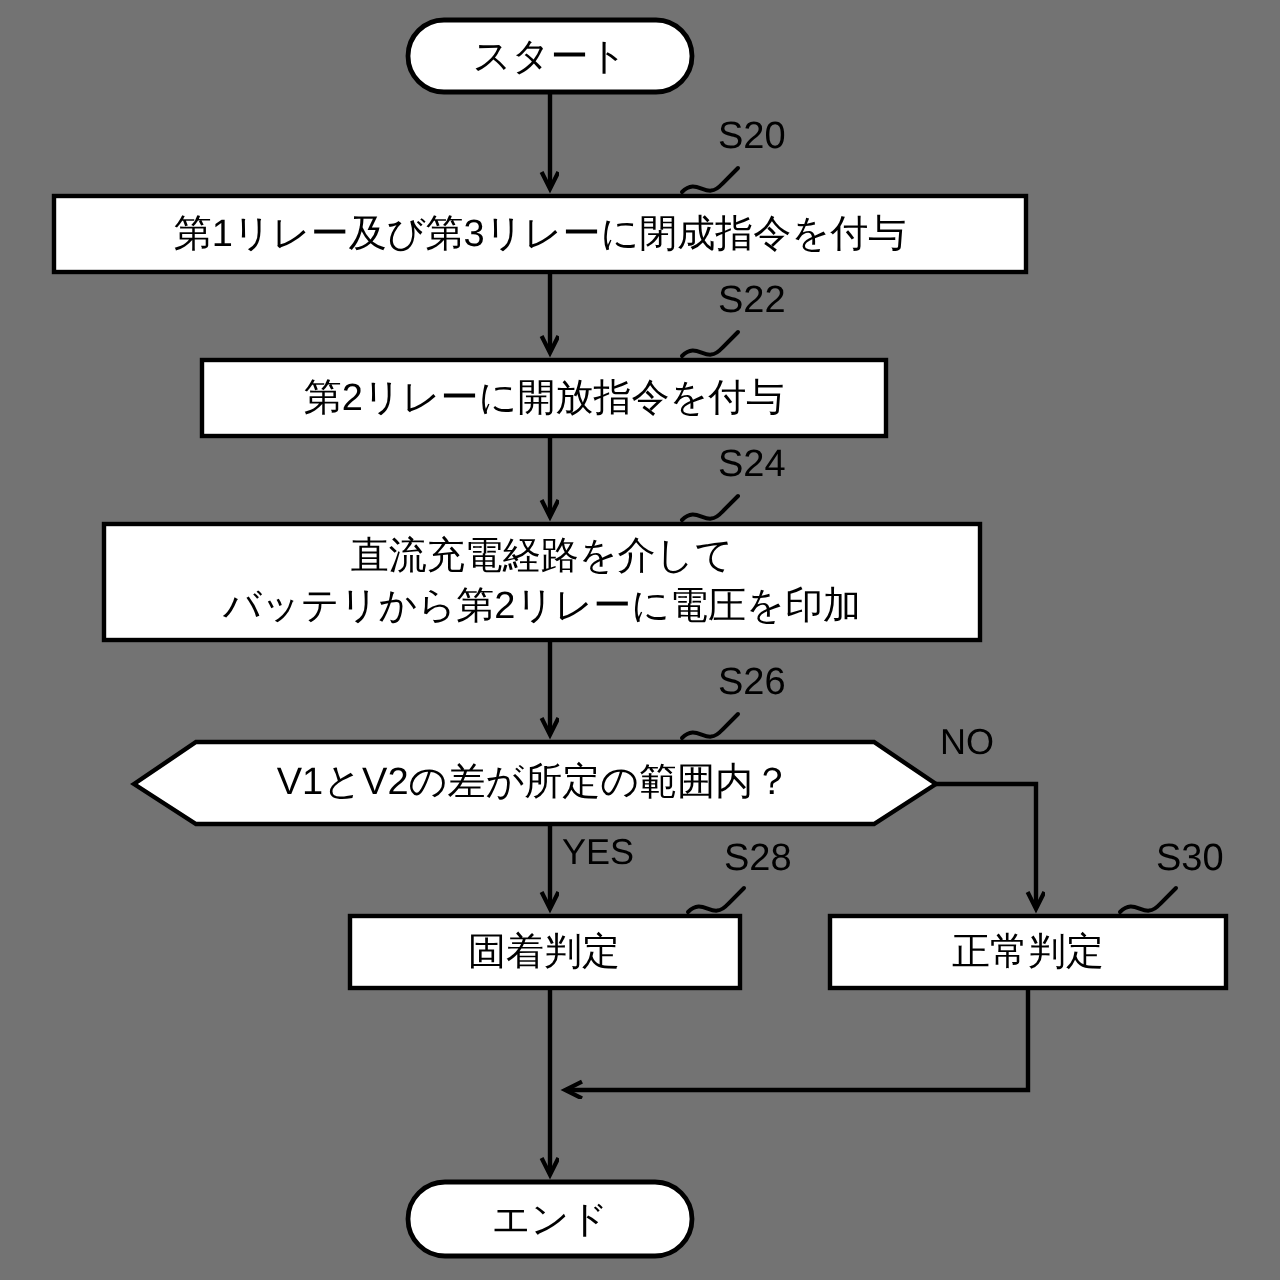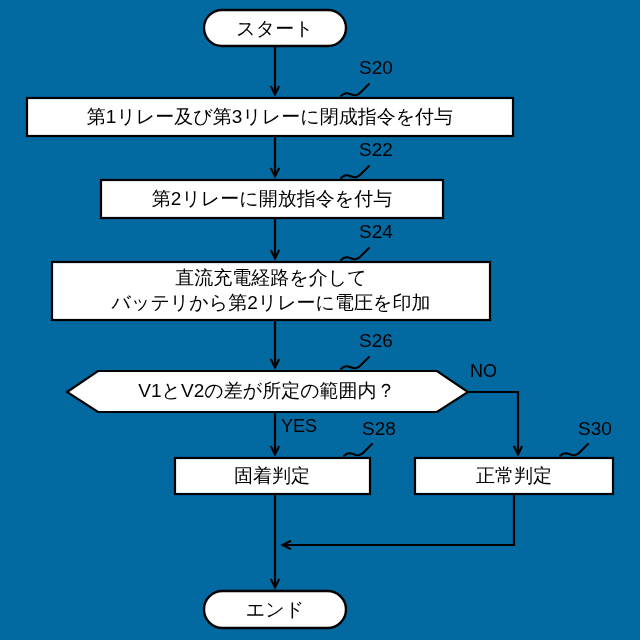--- a/index.html
+++ b/index.html
@@ -10,21 +10,21 @@
   body {
     width: 640px;
     height: 640px;
     overflow: hidden;
     font-family: "Liberation Sans", sans-serif;
   }
   #flowchart-root {
     position: relative;
     width: 640px;
     height: 640px;
-    background: #0369a1;
+    background: #737373;
   }
   svg.chart-canvas {
     display: block;
     width: 640px;
     height: 640px;
   }
   .shape-fill {
     fill: #ffffff;
     stroke: #000000;
     stroke-width: 2.2;

